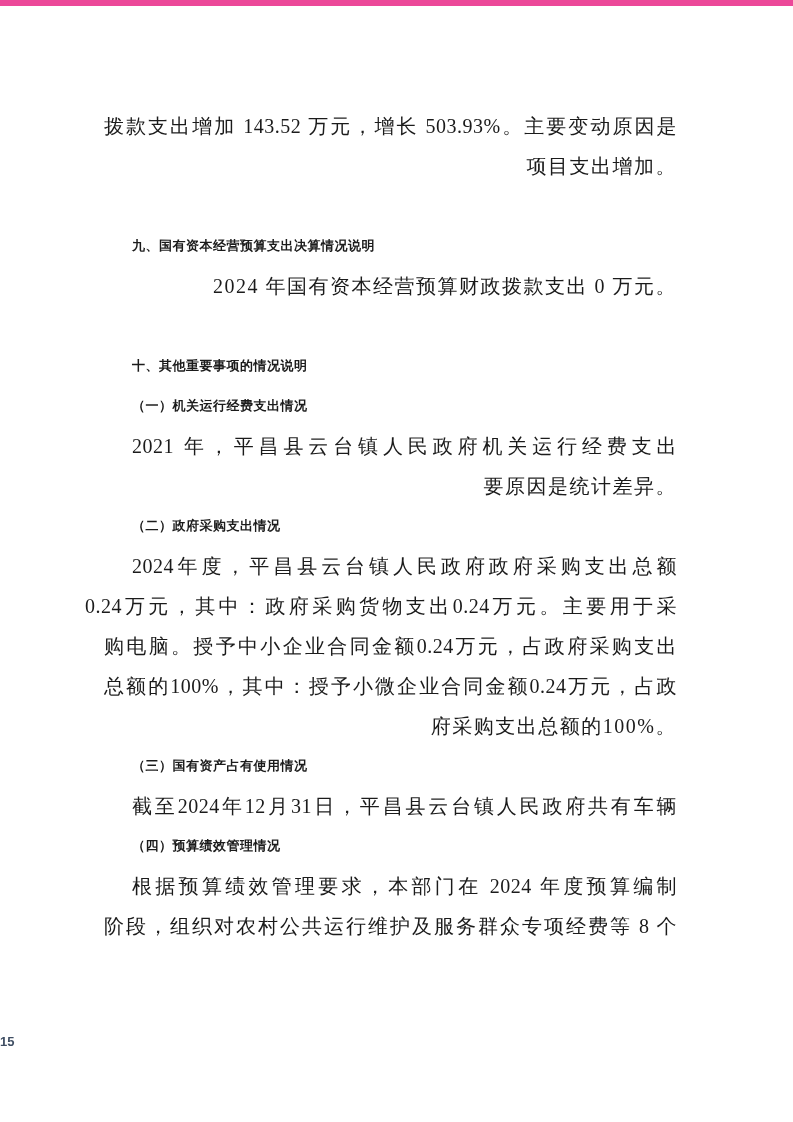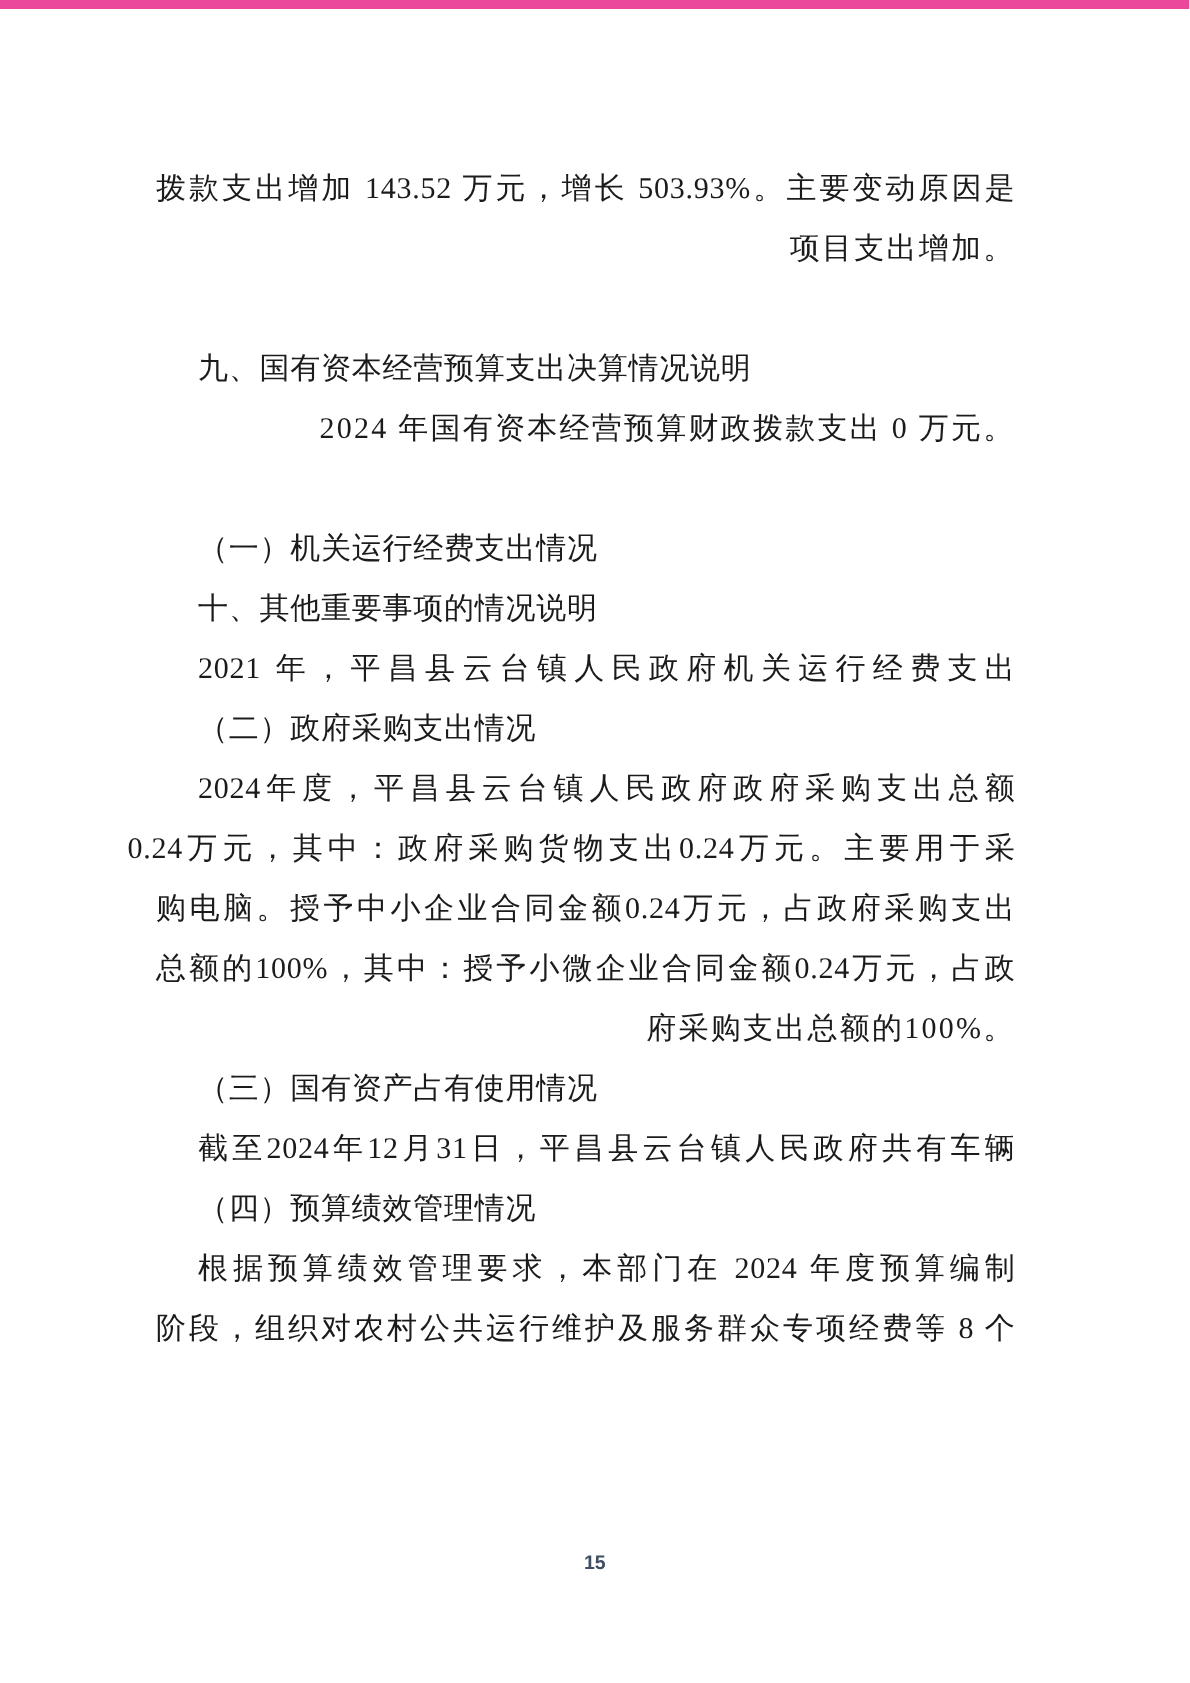--- a/index.html
+++ b/index.html
@@ -37,55 +37,55 @@
     text-align-last: justify;
     letter-spacing: 0.5px;
   }
   .line.indent {
     text-indent: 28px;
   }
   .line.outdent {
     margin-left: -19px;
   }
   .line.heading {
-    font-weight: normal;
-    font-size: 20px;
+    font-weight: bold;
+    font-size: 13px;
     letter-spacing: 0.5px;
     text-align: left;
     text-align-last: left;
   }
   .blank {
     height: 40px;
   }
   .page-number {
     position: absolute;
     left: 0;
     right: 0;
     top: 1028px;
-    text-align: center;
     font-family: "Liberation Sans", "DejaVu Sans", sans-serif;
     font-weight: 700;
     font-size: 13px;
     color: #3f4e63;
   }
 </style>
 </head>
 <body>
 
 <div class="page">
   <div class="doc-body">
       <div class="line fill">拨款支出增加 143.52 万元，增长 503.93%。主要变动原因是</div>
       <div class="line">项目支出增加。</div>
       <div class="blank"></div>
       <div class="line heading indent">九、国有资本经营预算支出决算情况说明</div>
       <div class="line indent">2024 年国有资本经营预算财政拨款支出 0 万元。</div>
       <div class="blank"></div>
+      <div class="line heading indent">十、其他重要事项的情况说明</div>
       <div class="line heading indent">（一）机关运行经费支出情况</div>
-      <div class="line heading indent">十、其他重要事项的情况说明</div>
       <div class="line indent fill">2021 年，平昌县云台镇人民政府机关运行经费支出</div>
+      <div class="line">要原因是统计差异。</div>
       <div class="line heading indent">（二）政府采购支出情况</div>
       <div class="line indent fill">2024年度，平昌县云台镇人民政府政府采购支出总额</div>
       <div class="line fill outdent">0.24万元，其中：政府采购货物支出0.24万元。主要用于采</div>
       <div class="line fill">购电脑。授予中小企业合同金额0.24万元，占政府采购支出</div>
       <div class="line fill">总额的100%，其中：授予小微企业合同金额0.24万元，占政</div>
       <div class="line">府采购支出总额的100%。</div>
       <div class="line heading indent">（三）国有资产占有使用情况</div>
       <div class="line indent fill">截至2024年12月31日，平昌县云台镇人民政府共有车辆</div>
       <div class="line heading indent">（四）预算绩效管理情况</div>
       <div class="line indent fill">根据预算绩效管理要求，本部门在 2024 年度预算编制</div>

